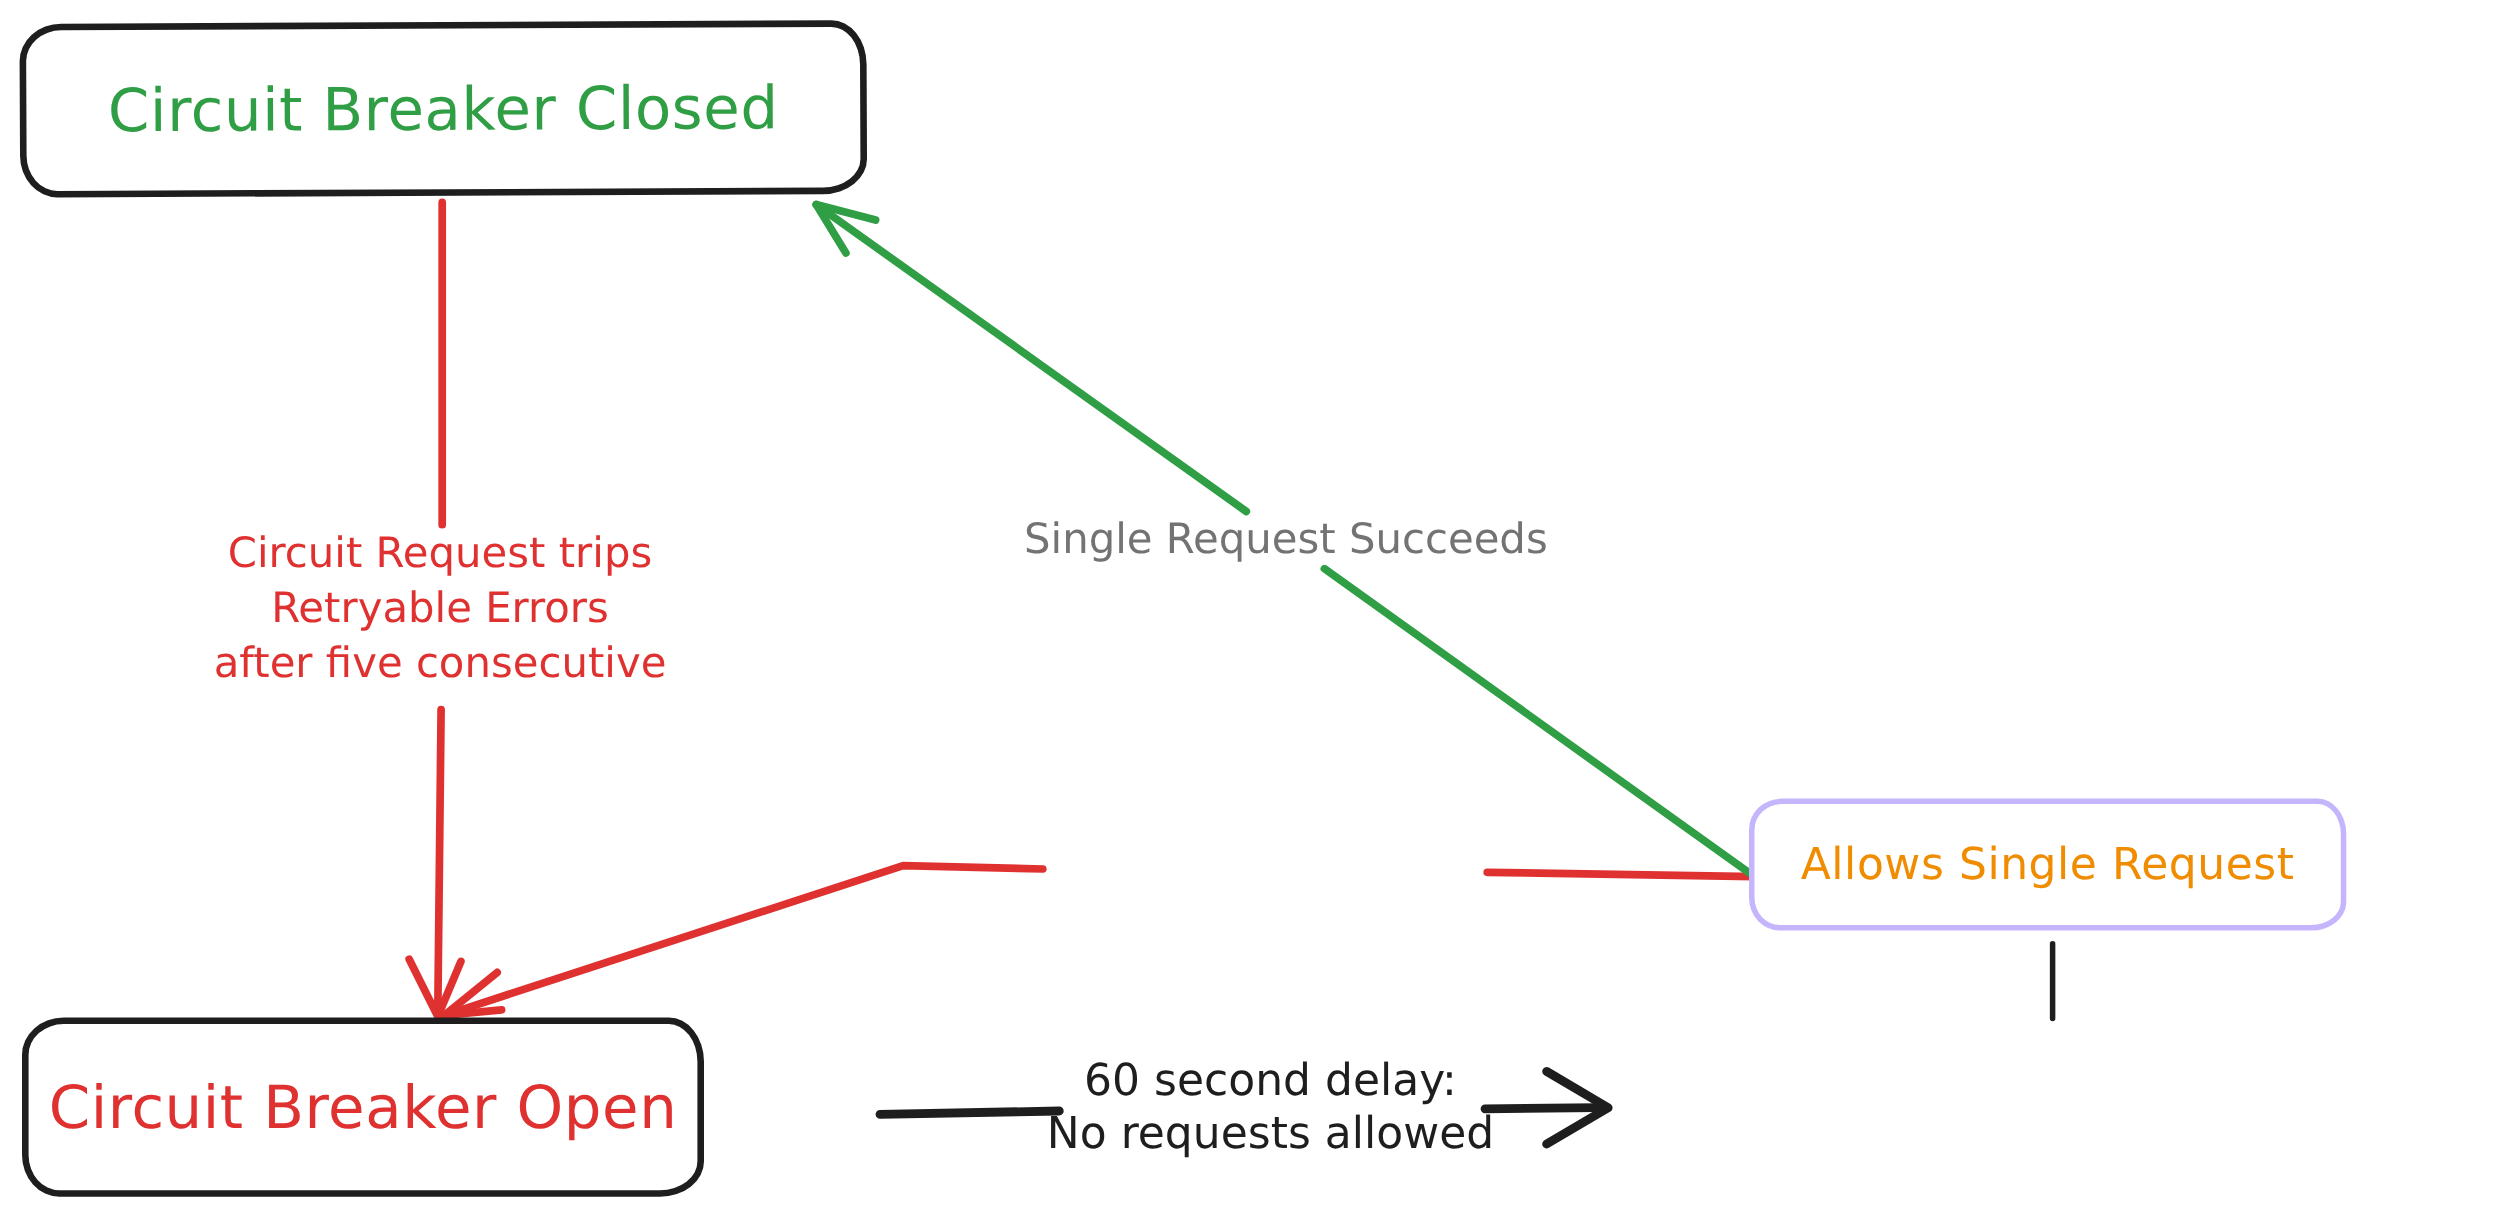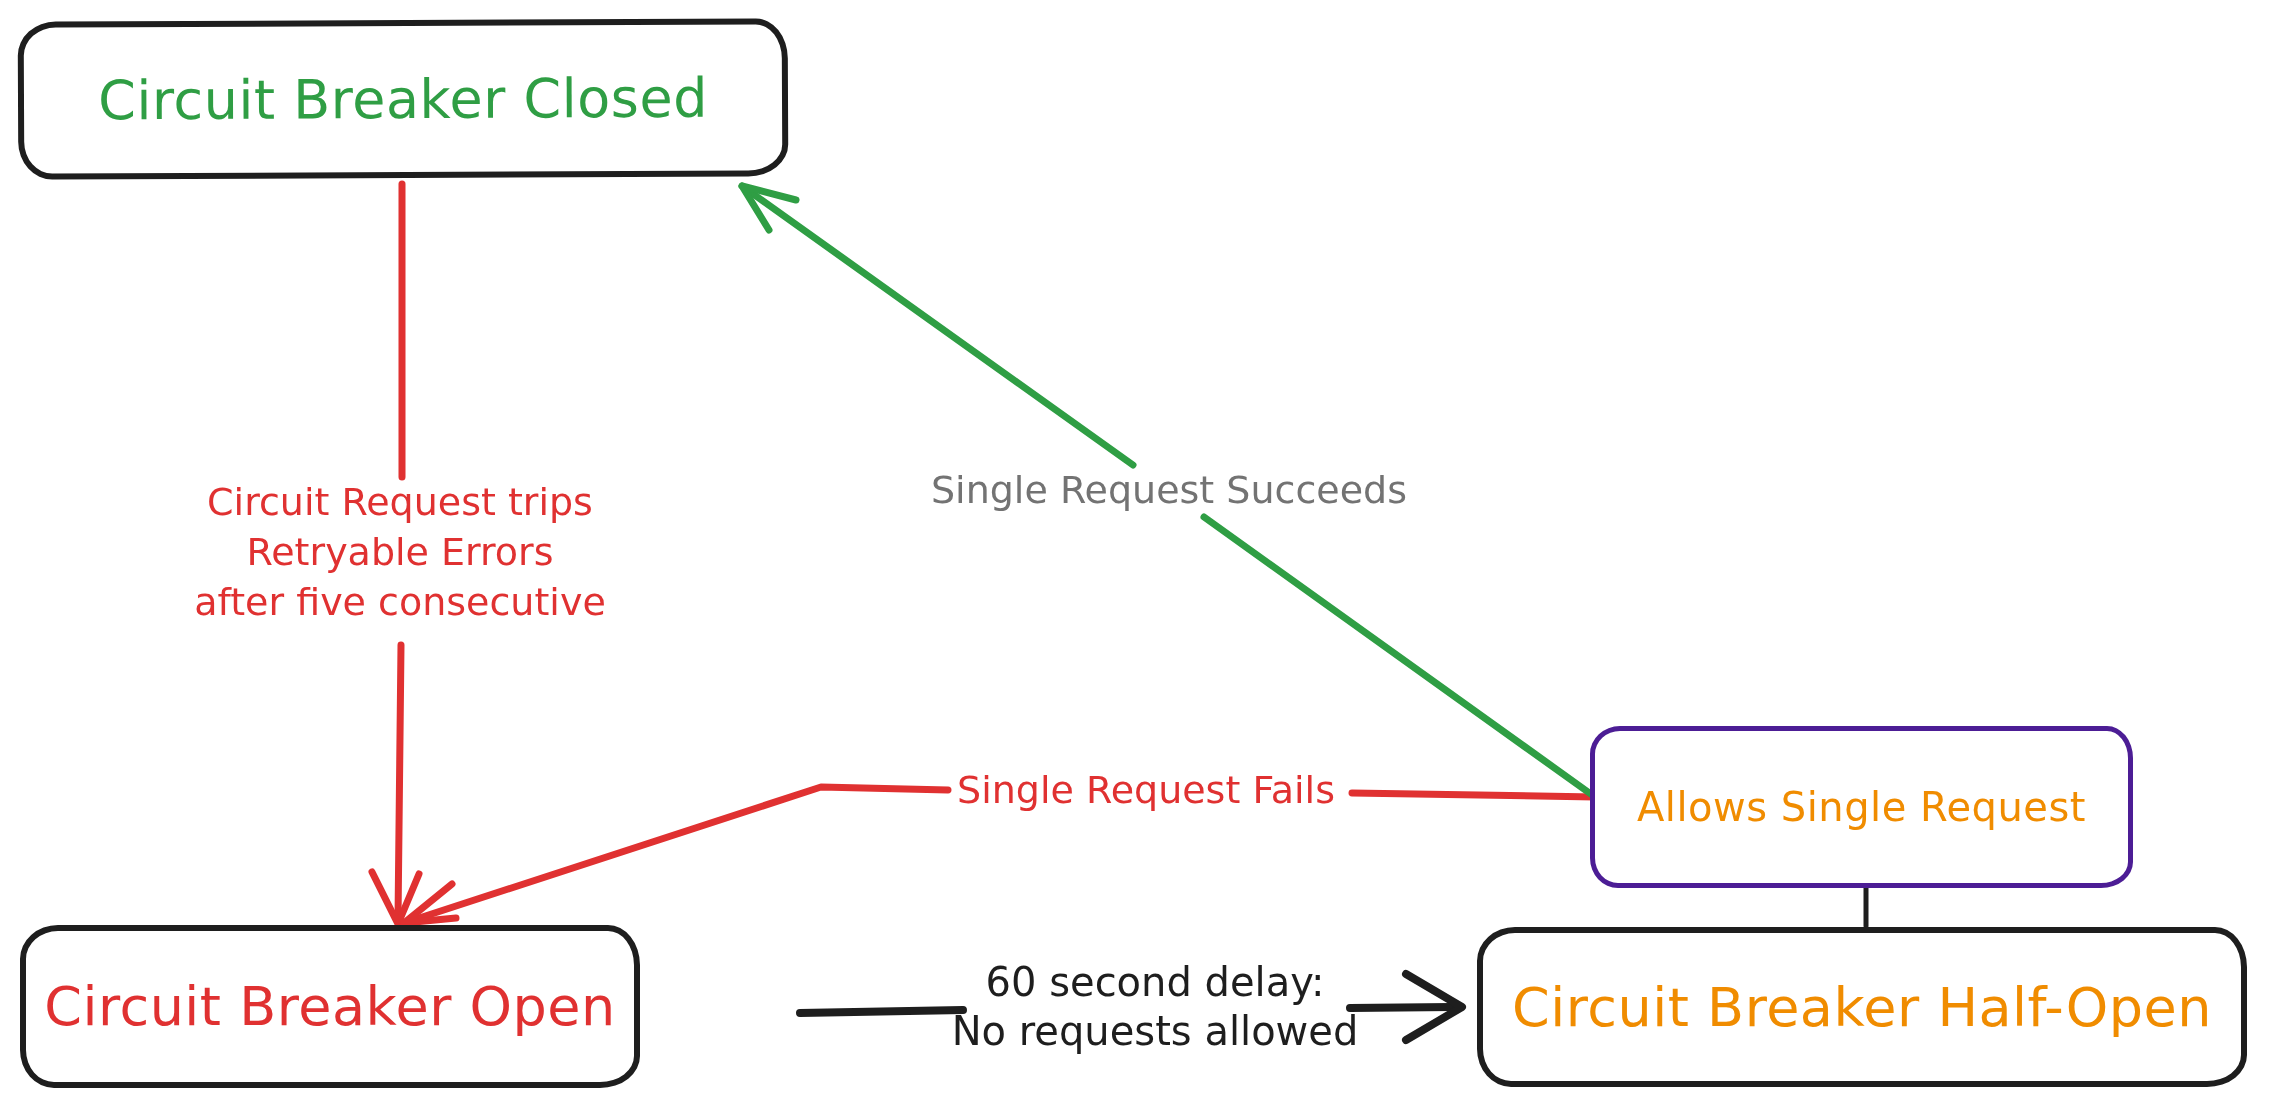--- a/index.html
+++ b/index.html
@@ -44,22 +44,22 @@
   .node-closed .node-label { color: #2f9e44; }
   .node-open {
     left: 20px; top: 925px; width: 620px; height: 163px;
   }
   .node-open .node-label { color: #e03131; }
   .node-halfopen {
     left: 1477px; top: 927px; width: 770px; height: 160px;
   }
   .node-halfopen .node-label { color: #f08c00; }
   .node-allows {
-    left: 1590px; top: 726px; width: 543px; height: 162px;
-    border: 5px solid #4c1d95;
+    left: 1590px; top: 726px; width: 543px; height: 120px;
+    border: 5px solid #c4b5fd;
     border-radius: 30px 26px 32px 28px / 28px 32px 26px 30px;
   }
   .node-allows .node-label { color: #f08c00; font-size: 40px; }
   .node-label {
     font-size: 54px;
     letter-spacing: 0.5px;
     white-space: nowrap;
   }
   .edge-label {
     position: absolute;
@@ -125,36 +125,32 @@
   </svg>
 
   <div class="node node-ink node-closed">
     <span class="node-label">Circuit Breaker Closed</span>
   </div>
 
   <div class="node node-ink node-open">
     <span class="node-label">Circuit Breaker Open</span>
   </div>
 
-  <div class="node node-ink node-halfopen">
-    <span class="node-label">Circuit Breaker Half-Open</span>
-  </div>
 
   <div class="node node-allows">
     <span class="node-label">Allows Single Request</span>
   </div>
 
   <div class="edge-label label-trip">
     <div>Circuit Request trips</div>
     <div>Retryable Errors</div>
     <div>after five consecutive</div>
   </div>
 
   <div class="edge-label label-succeeds">Single Request Succeeds</div>
 
-  <div class="edge-label label-fails">Single Request Fails</div>
 
   <div class="edge-label label-delay">
     <div>60 second delay:</div>
     <div>No requests allowed</div>
   </div>
 
 </div>
 
 </body></html>

